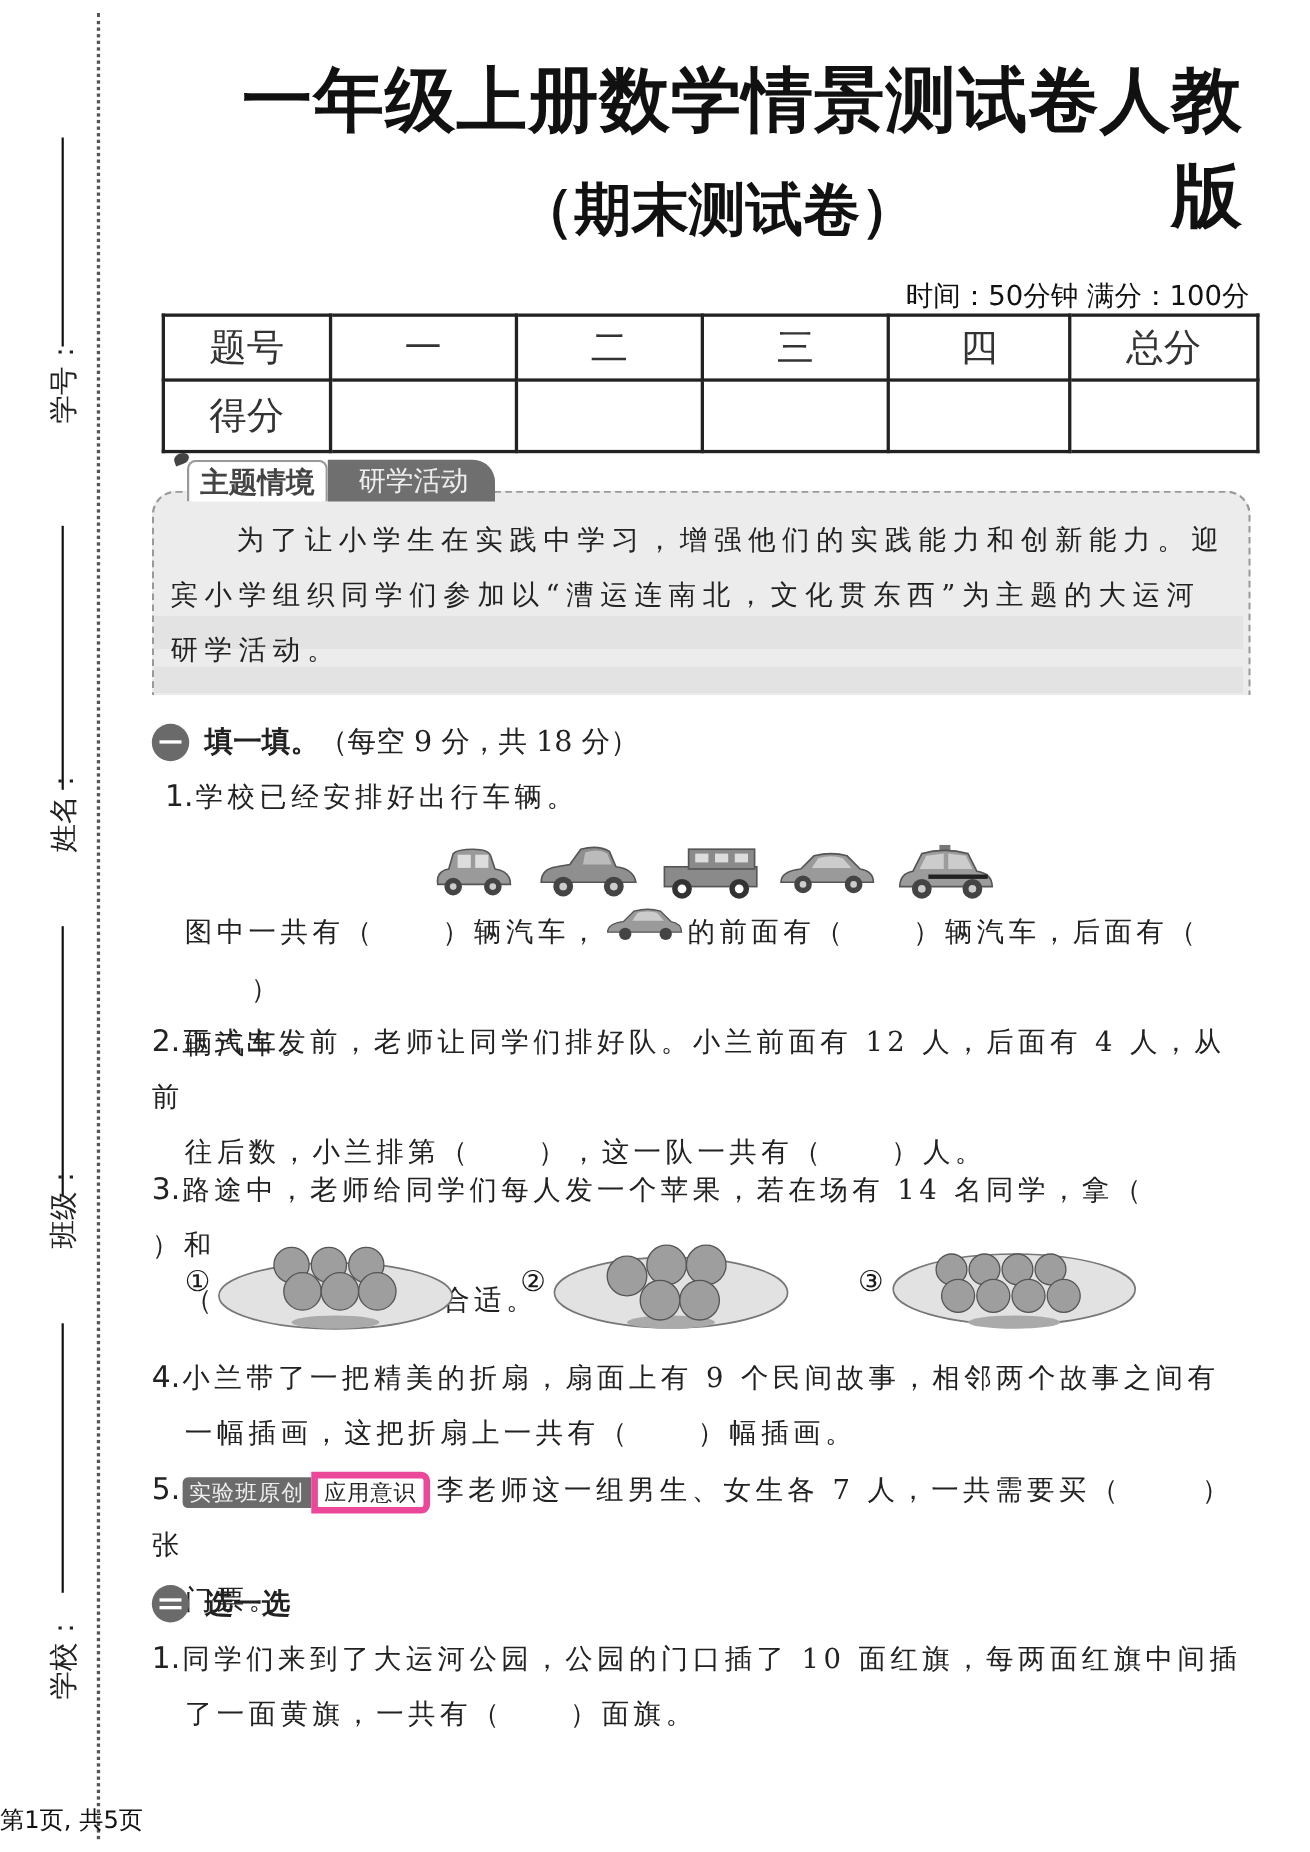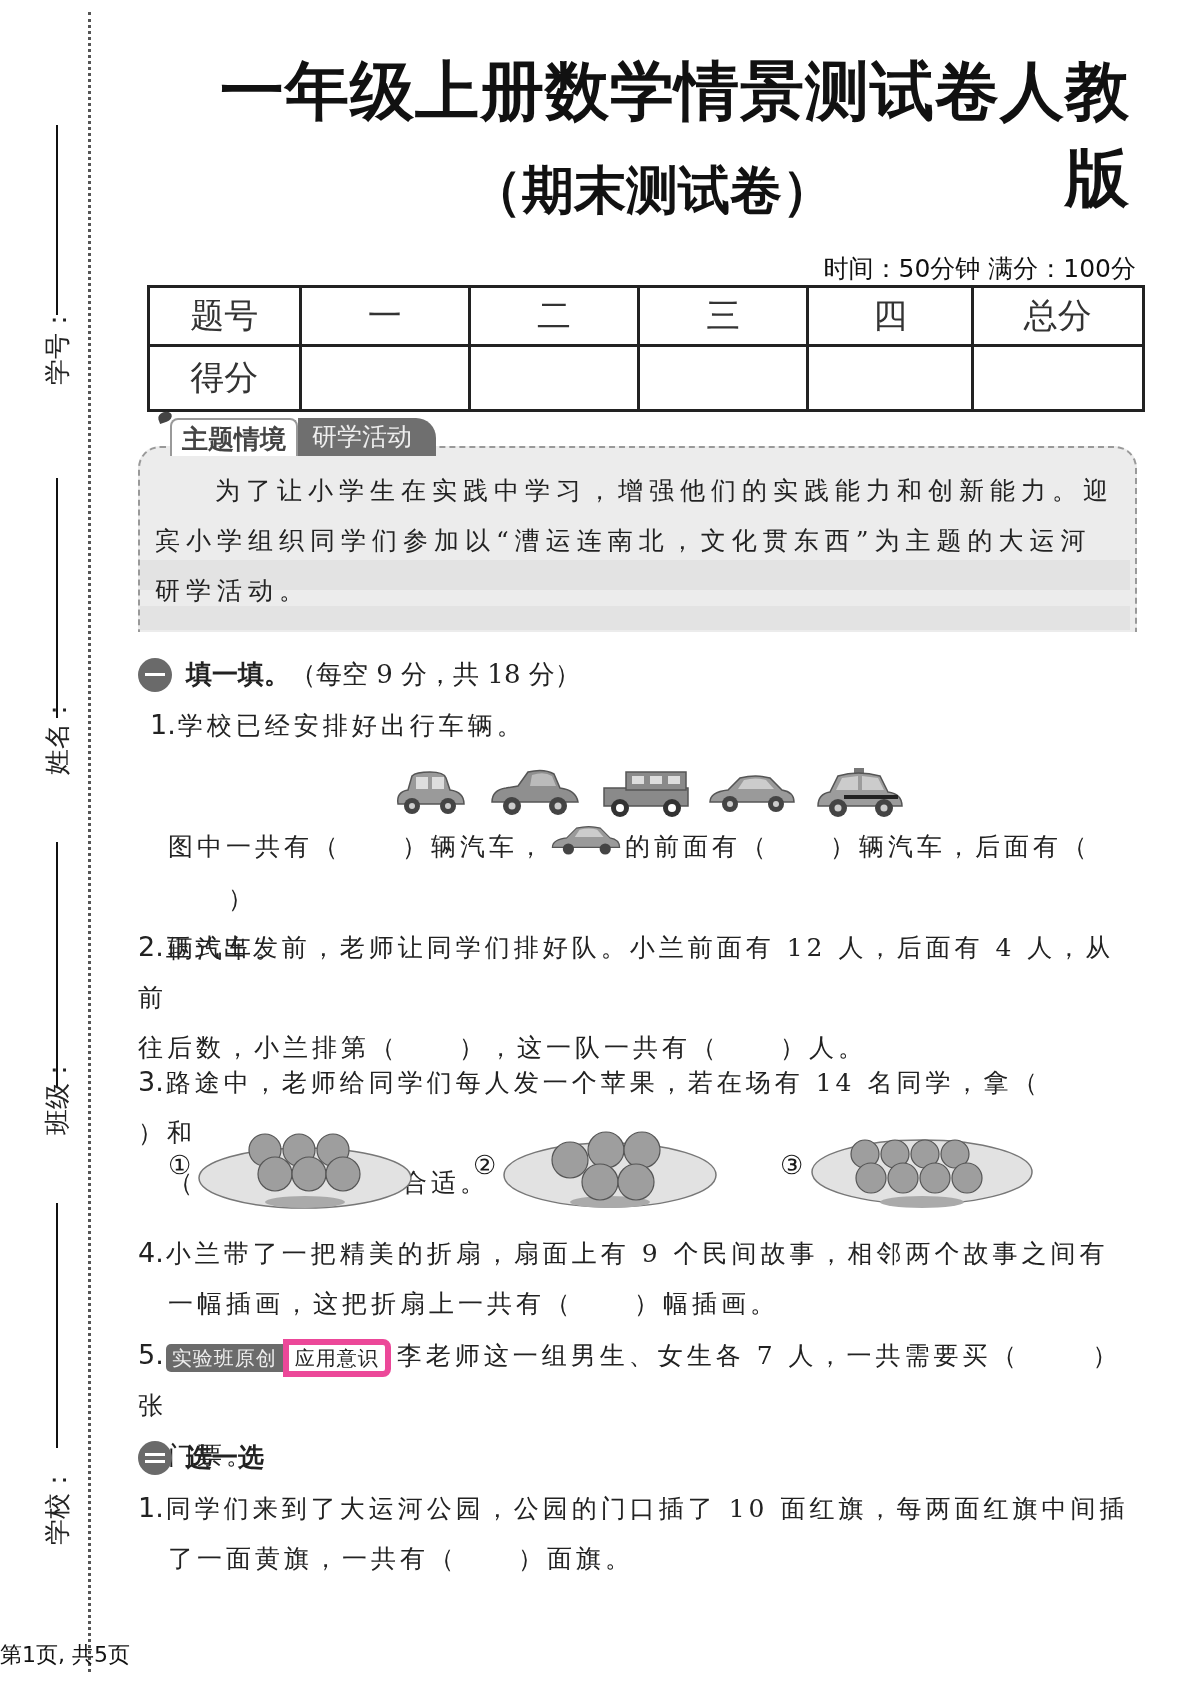--- a/index.html
+++ b/index.html
@@ -23,21 +23,21 @@
   .score-table { position:absolute; left:147px; top:285px; width:998px; border-collapse:collapse; }
   .score-table td { border:3px solid #222; height:56px; text-align:center; font-size:34px;
                     font-family:"DejaVu Serif", serif; color:#333; padding:0; }
   .score-table tr:nth-child(2) td { height:62px; }
 
   
   .theme-tab { position:absolute; left:170px; top:418px; height:38px; display:flex; align-items:stretch; }
   .theme-tab .t1 { background:#fff; border:2px solid #999; border-bottom:none; border-radius:8px 8px 0 0;
                    padding:0 10px; font-family:"DejaVu Sans", sans-serif; font-weight:bold; font-size:26px;
                    line-height:38px; color:#444; }
-  .theme-tab .t2 { background:#6f6f6f; color:#eee; padding:0 24px 0 14px; border-radius:0 20px 0 0;
+  .theme-tab .t2 { background:#6f6f6f; color:#eee; padding:0 24px 0 28px; border-radius:0 20px 0 0;
                    font-size:25px; line-height:38px; }
   .theme-drop { position:absolute; left:158px; top:412px; width:14px; height:10px; background:#444;
                 border-radius:50% 50% 50% 0; transform:rotate(-20deg); }
   .theme-box { position:absolute; left:138px; top:446px; width:995px; height:184px;
                background:#ececec; border:2px dashed #999; border-radius:22px 22px 0 0;
                border-bottom:none; }
   .theme-text { position:absolute; left:155px; top:466px; width:960px; font-size:25px; line-height:50px;
                 letter-spacing:6px; color:#222; }
   .theme-text .indent { display:inline-block; width:60px; }
   .ghost { position:absolute; left:140px; width:990px; height:30px; background:#e0e0e0; opacity:0.7; }
@@ -203,21 +203,21 @@
         <path d="M2 28 Q2 18 20 16 L32 4 Q48 0 62 4 L74 16 Q86 18 86 28 Z" fill="#9a9a9a" stroke="#555" stroke-width="1.5"></path>
         <path d="M36 6 Q48 3 58 6 L66 15 L30 15 Z" fill="#ccc"></path>
         <circle cx="22" cy="30" r="7" fill="#444"></circle>
         <circle cx="68" cy="30" r="7" fill="#444"></circle>
       </svg></span><span>的前面有（</span><span class="blank"></span><span>）辆汽车，后面有（</span><span class="blank"></span><span>）</span><br>
   <span>辆汽车。</span>
 </div>
 
 <div class="q" style="top:922px;">
   <span class="num">2.</span><span>正式出发前，老师让同学们排好队。小兰前面有 12 人，后面有 4 人，从前</span><br>
-  <span style="">往后数，小兰排第（</span><span class="blank"></span><span>），这一队一共有（</span><span class="blank"></span><span>）人。</span>
+  <span style="margin-left:30px">往后数，小兰排第（</span><span class="blank"></span><span>），这一队一共有（</span><span class="blank"></span><span>）人。</span>
 </div>
 
 <div class="q" style="top:1057px;">
   <span class="num">3.</span><span>路途中，老师给同学们每人发一个苹果，若在场有 14 名同学，拿（</span><span class="blank wide"></span><span>）和</span><br>
   <span style="margin-left:30px">（</span><span class="blank"></span><span>）两盘比较合适。</span>
 </div>
 
 <div class="plate-row">
   <div class="plate" style="left:0;">
     <span class="lbl">①</span>

